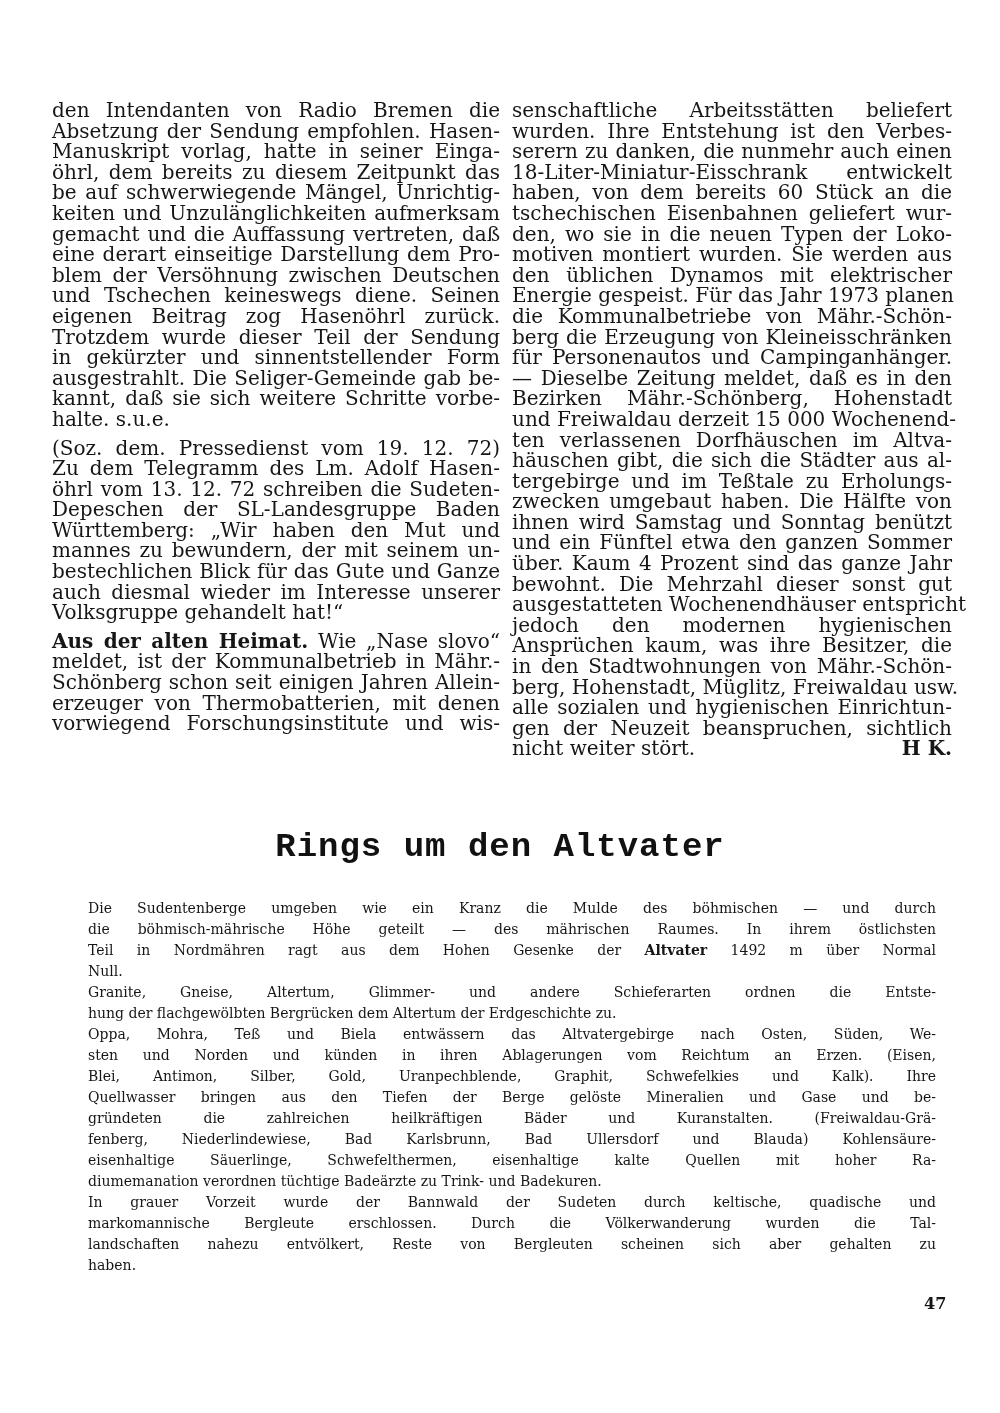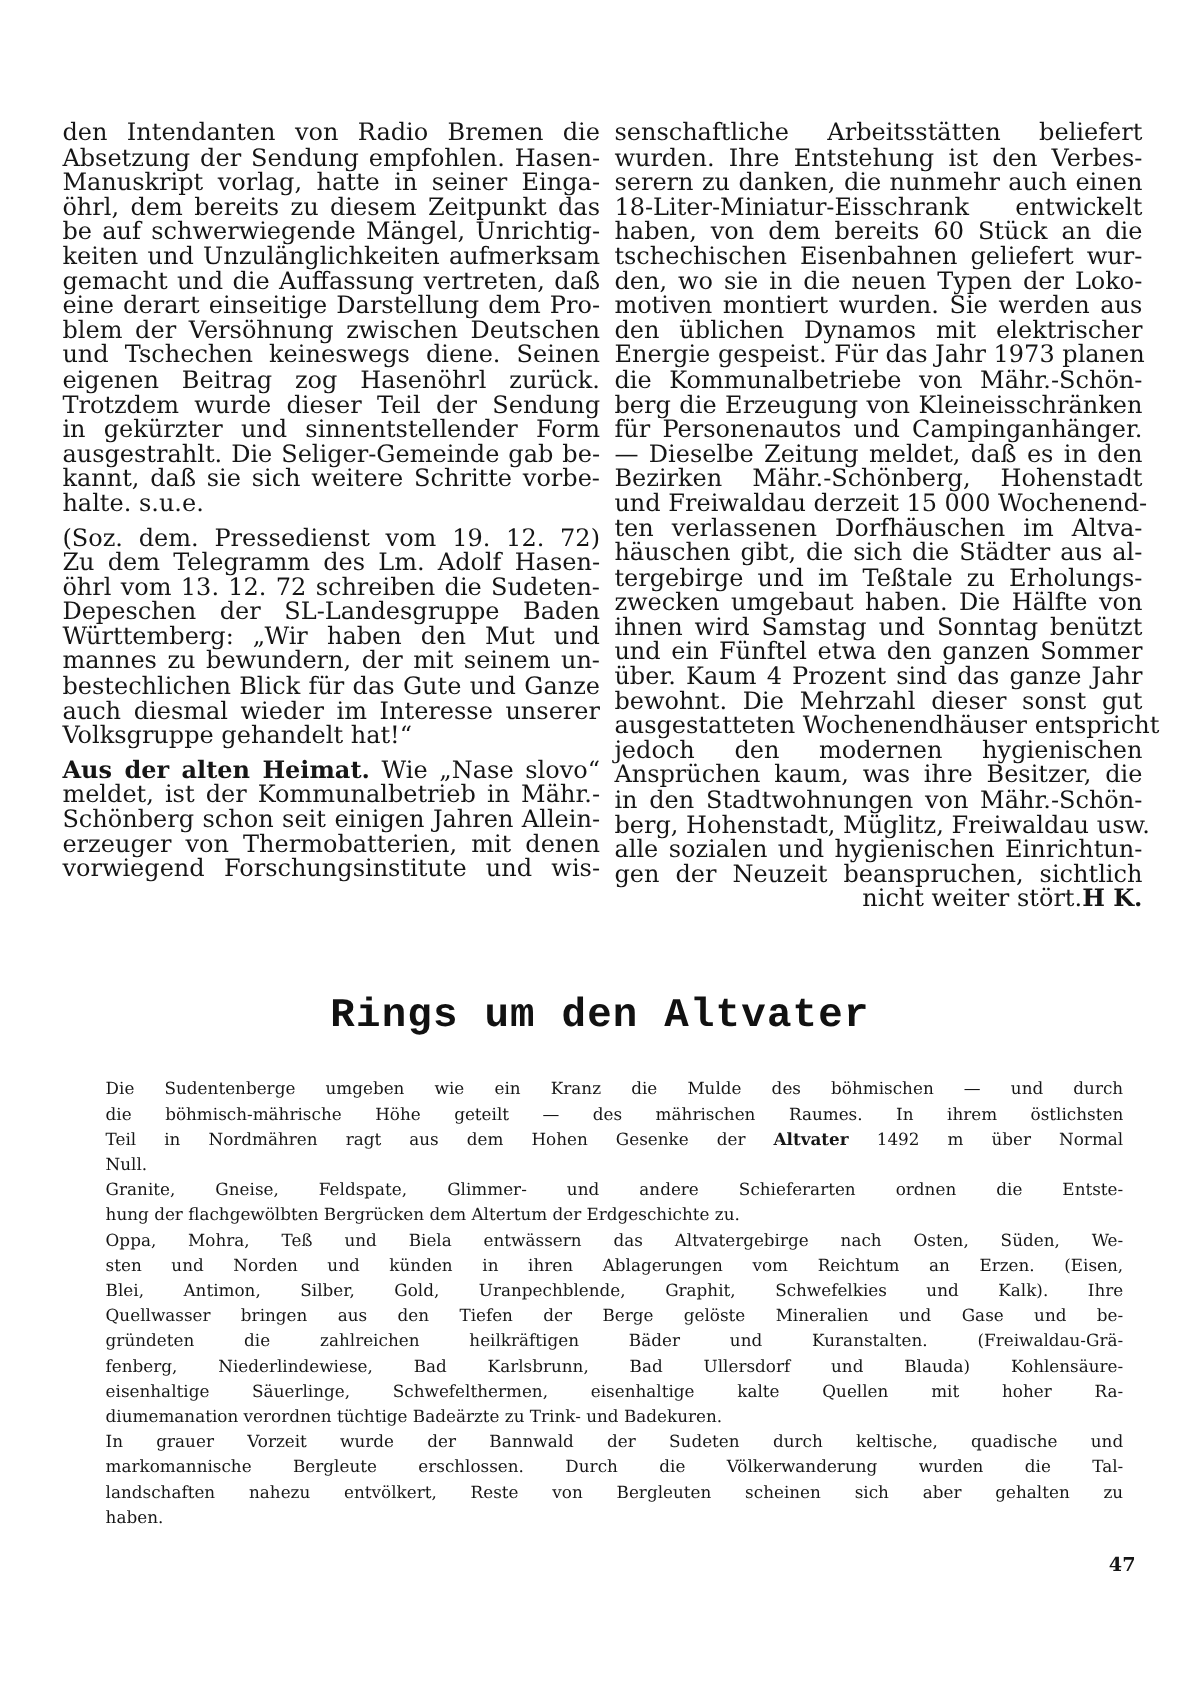--- a/index.html
+++ b/index.html
@@ -5,21 +5,21 @@
   html, body { margin: 0; padding: 0; background: #ffffff; }
   body { width: 1000px; height: 1413px; position: relative; overflow: hidden;
          font-family: "DejaVu Serif", "Liberation Serif", serif; color: #161616; }
   .col { position: absolute; top: 100px; width: 448px; font-size: 20px; line-height: 20.6px; }
   .col-left { left: 52px; }
   .col-right { left: 512px; width: 440px; }
   .line { display: block; text-align: justify; text-align-last: justify; white-space: nowrap; height: 20.6px; }
   .line.last { text-align-last: left; }
   .gap { height: 8px; }
   .b { font-weight: bold; }
-  .sig { display: flex; justify-content: flex-end; }
+  .sig { display: flex; justify-content: space-between; }
   .title { position: absolute; top: 828px; left: 0; width: 1000px; text-align: center;
            font-family: Liberation Mono, monospace; font-weight: bold; font-size: 34px; letter-spacing: 1px; color: #111; }
   .body2 { position: absolute; top: 898px; left: 88px; width: 848px; font-size: 14px; line-height: 21px; }
   .body2 .line { height: 21px; }
   .page-num { position: absolute; top: 1294px; left: 924px; font-size: 16px; font-weight: bold; }
 </style>
 </head>
 <body>
 
 <div class="col col-left">
@@ -106,21 +106,21 @@
 <div class="title">Rings um den Altvater</div>
 
 <div class="body2">
   <div id="ap1">
       <span class="line" style="padding-left: 0px;">Die Sudentenberge umgeben wie ein Kranz die Mulde des böhmischen — und durch</span>
       <span class="line">die böhmisch-mährische Höhe geteilt — des mährischen Raumes. In ihrem östlichsten</span>
     </div>
   <span class="line"><span>Teil in Nordmähren ragt aus dem Hohen Gesenke der</span> <span class="b">Altvater</span> <span>1492 m über Normal</span></span>
   <span class="line last">Null.</span>
   <div id="ap2">
-      <span class="line" style="padding-left: 0px;">Granite, Gneise, Feldspate, Glimmer- und andere Schieferarten ordnen die Entste-</span>
+      <span class="line" style="padding-left: 0px;">Granite, Gneise, Altertum, Glimmer- und andere Schieferarten ordnen die Entste-</span>
     </div>
   <span class="line last">hung der flachgewölbten Bergrücken dem Altertum der Erdgeschichte zu.</span>
   <div id="ap3">
       <span class="line" style="padding-left: 0px;">Oppa, Mohra, Teß und Biela entwässern das Altvatergebirge nach Osten, Süden, We-</span>
       <span class="line">sten und Norden und künden in ihren Ablagerungen vom Reichtum an Erzen. (Eisen,</span>
       <span class="line">Blei, Antimon, Silber, Gold, Uranpechblende, Graphit, Schwefelkies und Kalk). Ihre</span>
       <span class="line">Quellwasser bringen aus den Tiefen der Berge gelöste Mineralien und Gase und be-</span>
       <span class="line">gründeten die zahlreichen heilkräftigen Bäder und Kuranstalten. (Freiwaldau-Grä-</span>
       <span class="line">fenberg, Niederlindewiese, Bad Karlsbrunn, Bad Ullersdorf und Blauda) Kohlensäure-</span>
       <span class="line">eisenhaltige Säuerlinge, Schwefelthermen, eisenhaltige kalte Quellen mit hoher Ra-</span>

